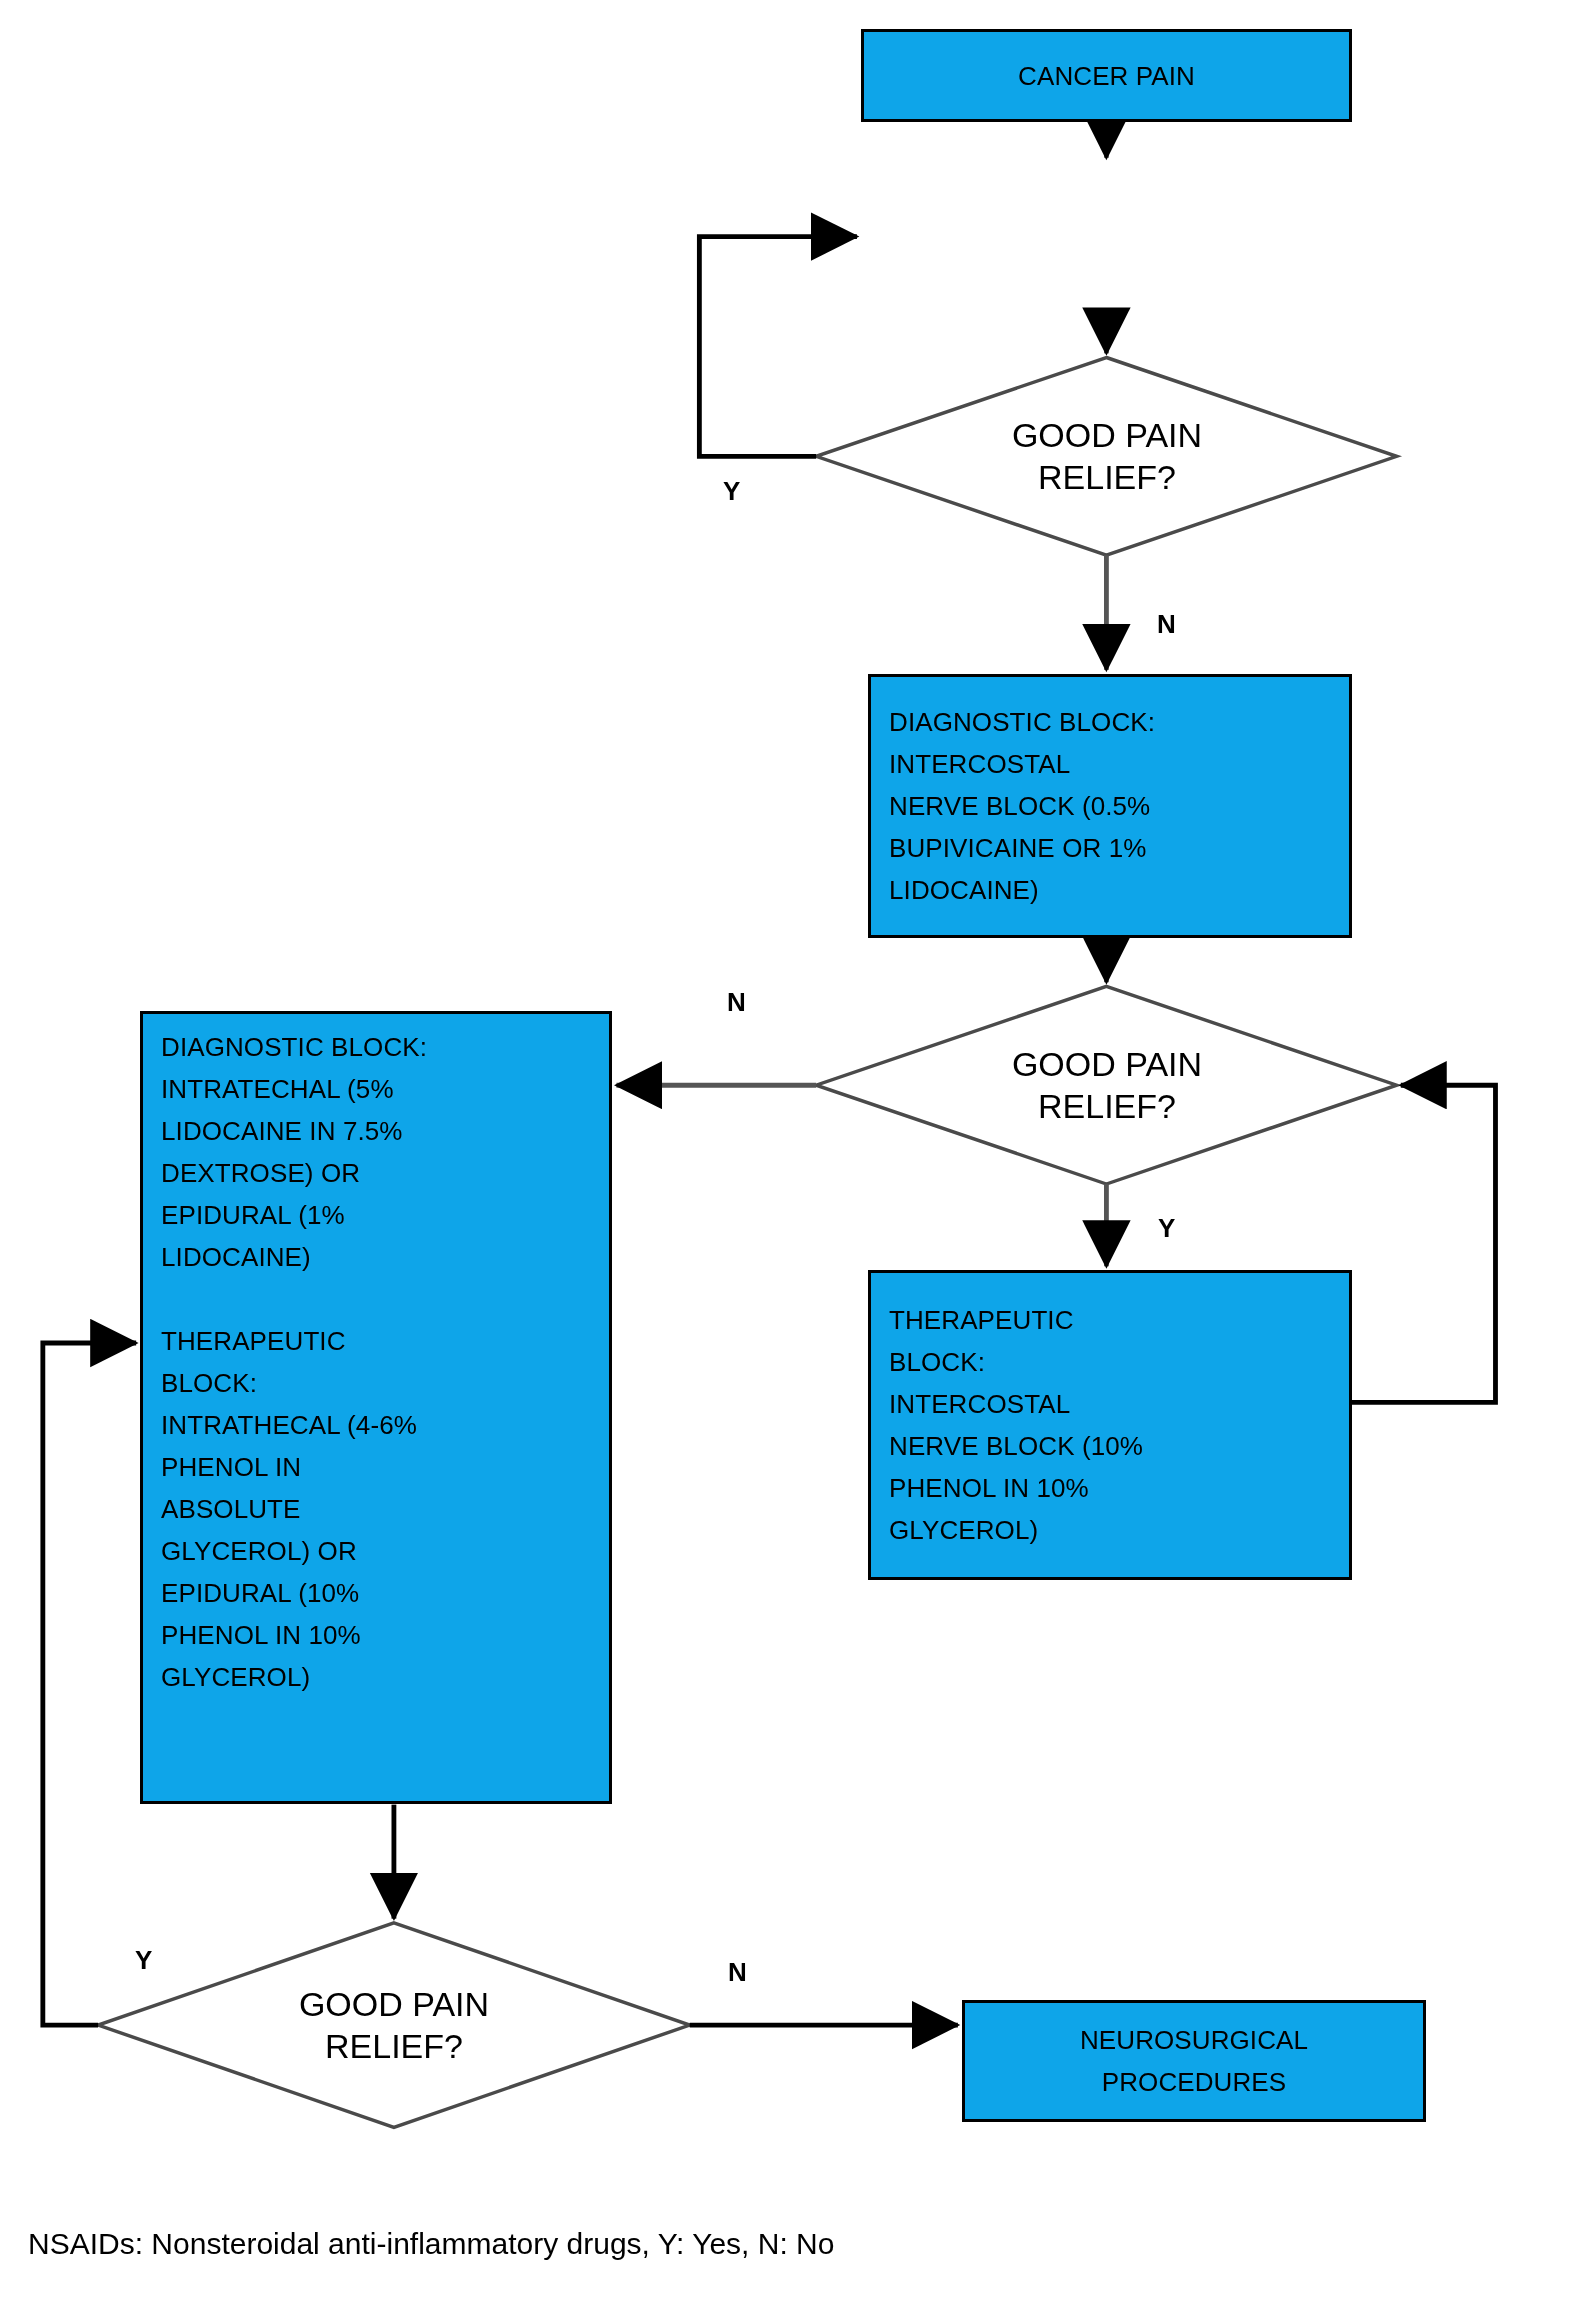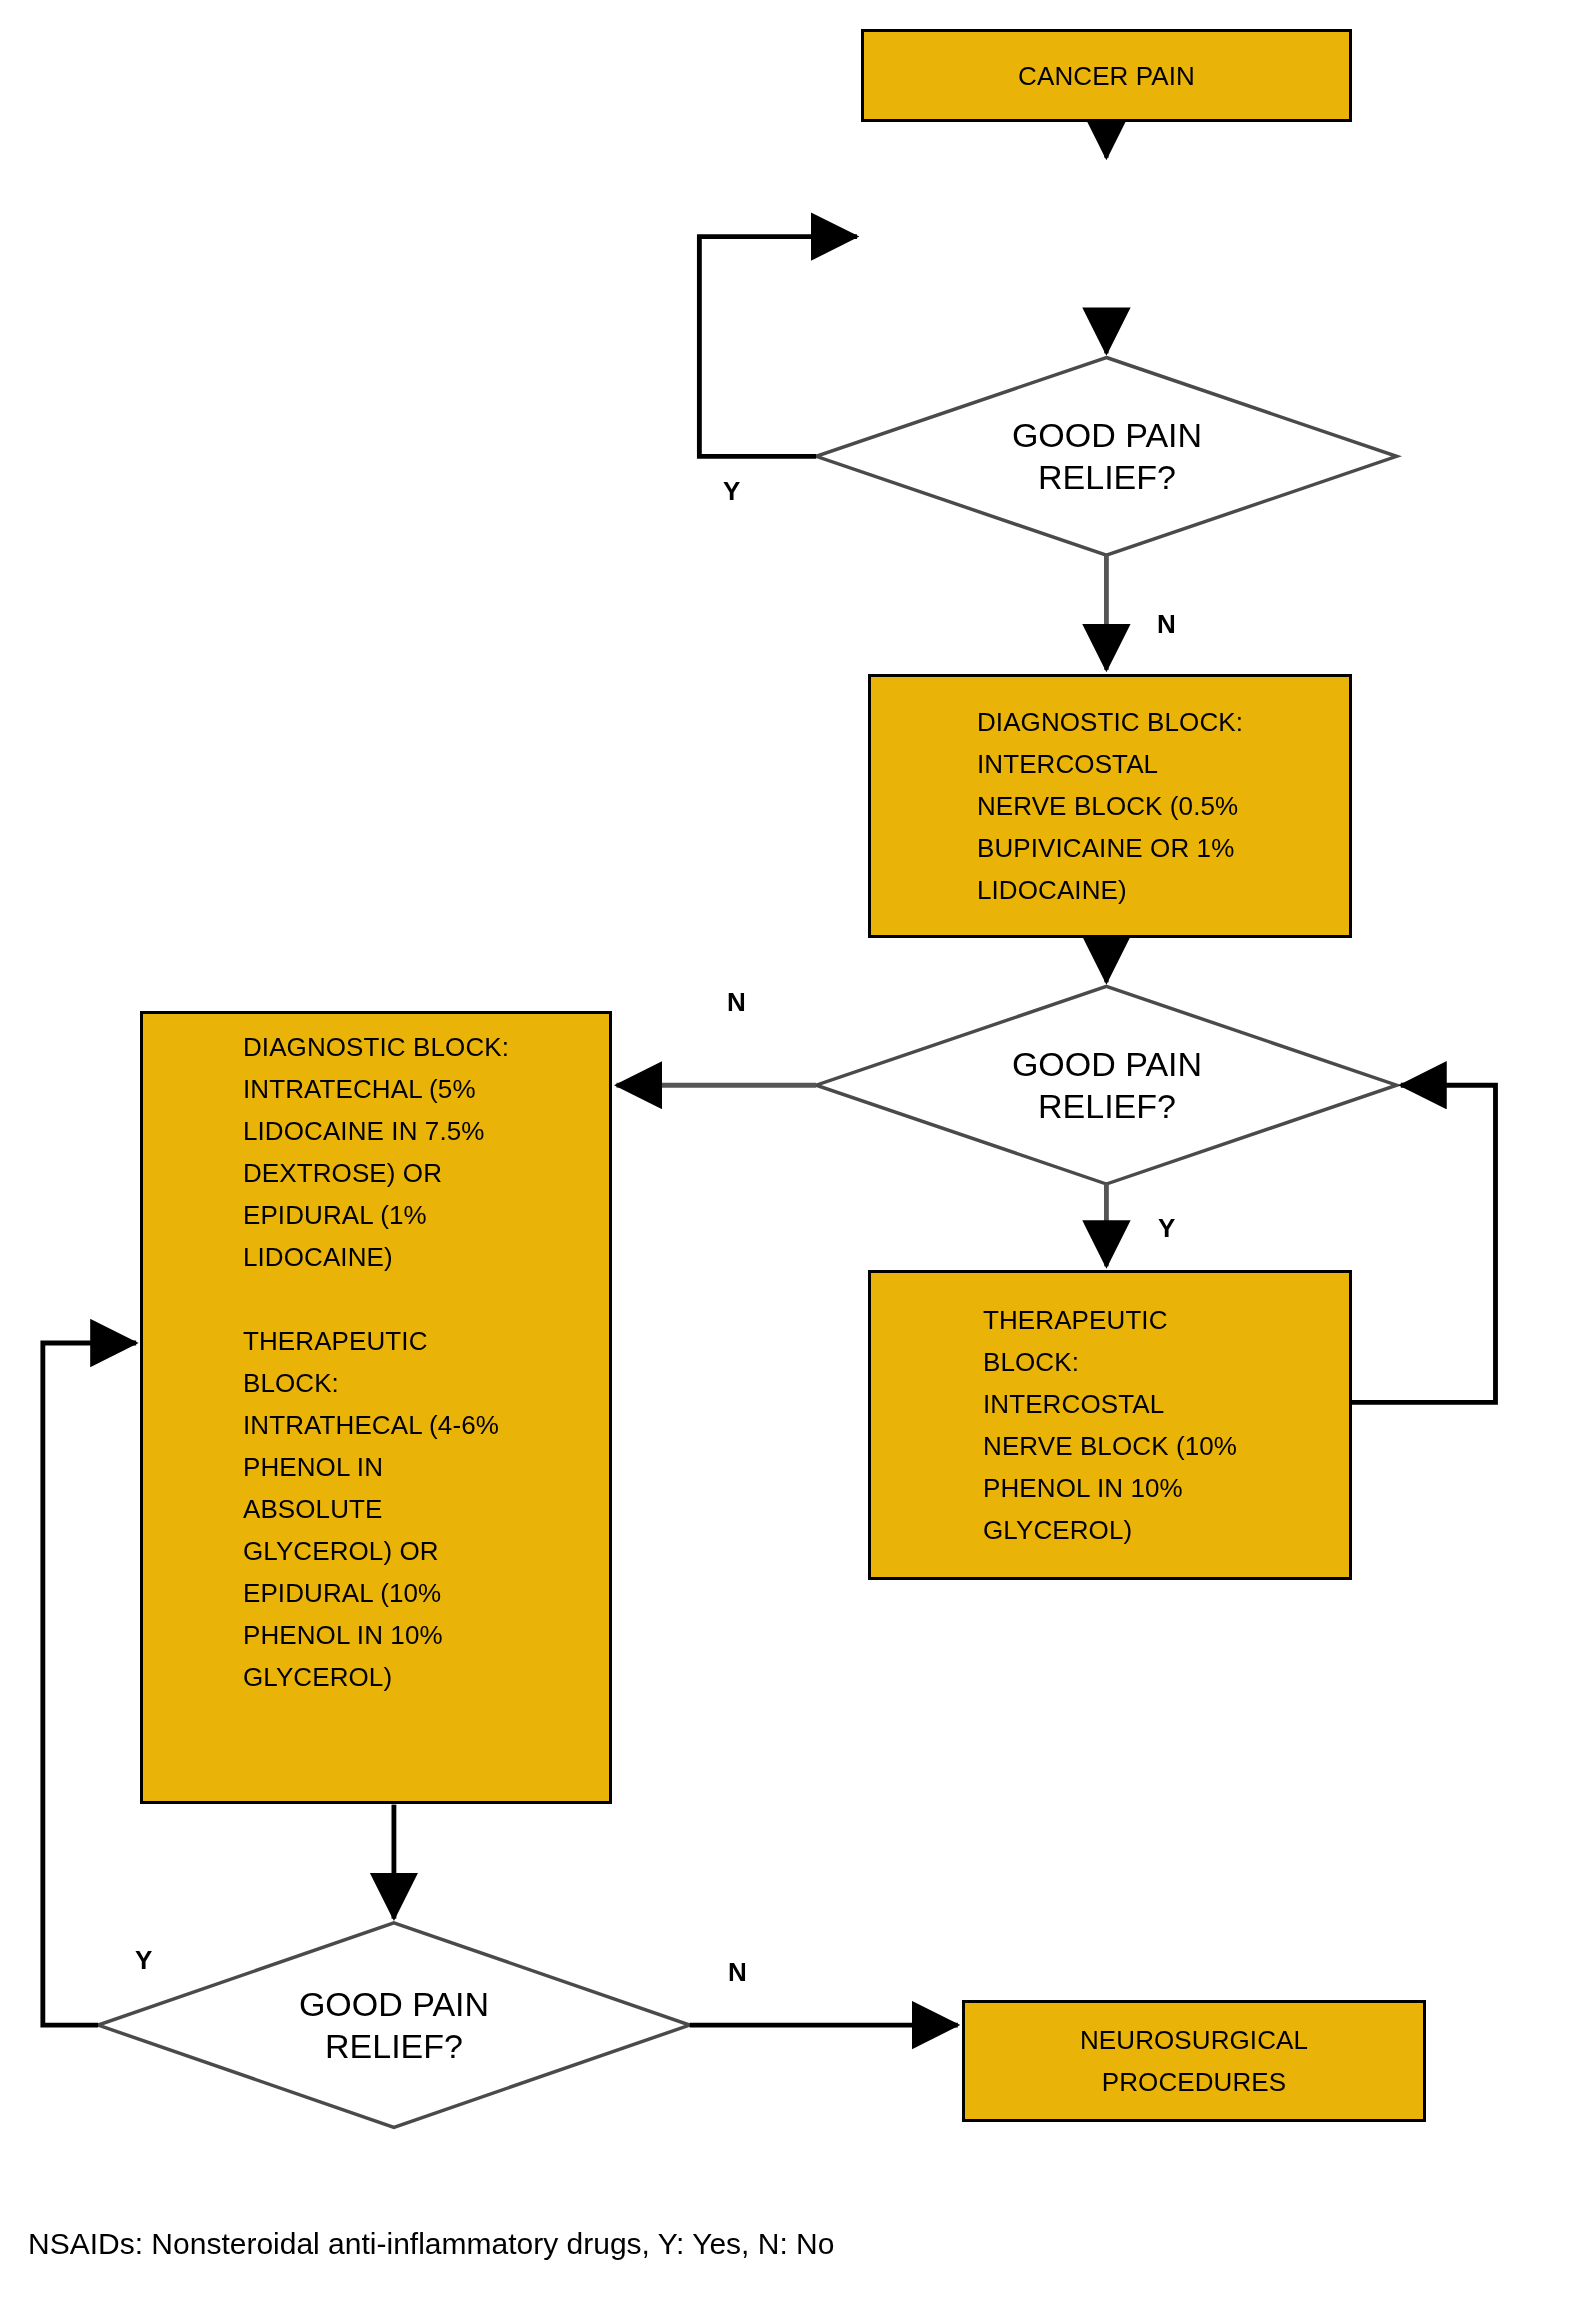--- a/index.html
+++ b/index.html
@@ -22,34 +22,34 @@
     position: absolute;
     left: 0;
     top: 0;
     width: 1595px;
     height: 2319px;
     pointer-events: none;
   }
   .node {
     position: absolute;
     box-sizing: border-box;
-    background: #eab308;
+    background: #0ea5e9;
   }
   .box {
     border: 3.5px solid #000000;
     display: flex;
     align-items: center;
     box-sizing: border-box;
   }
   .box-center {
     justify-content: center;
     text-align: center;
   }
   .box-left {
-    justify-content: center;
+    justify-content: flex-start;
     text-align: left;
   }
   .box-text {
     font-size: 26px;
     line-height: 42px;
     letter-spacing: 0.1px;
     white-space: pre-line;
   }
   .box-center .box-text {
     width: 100%;

